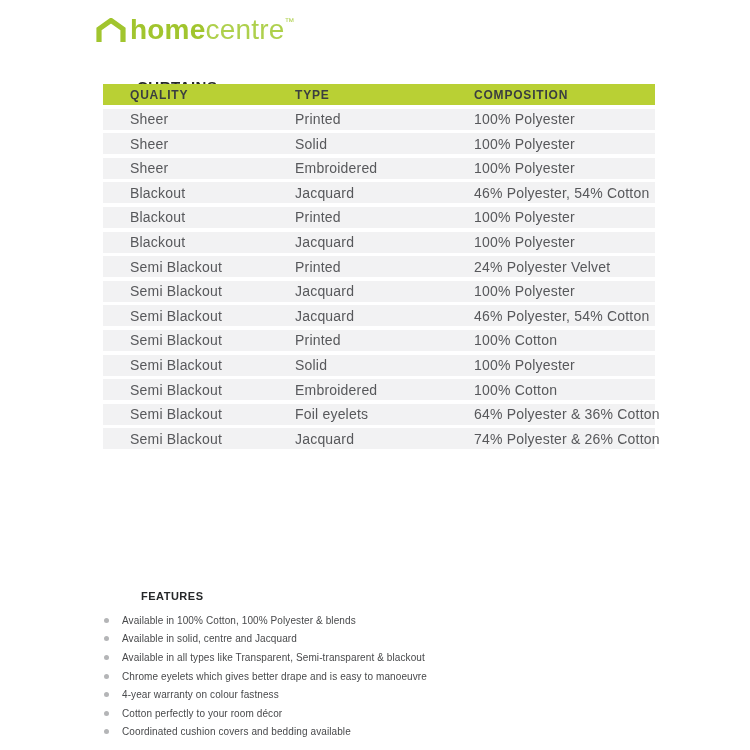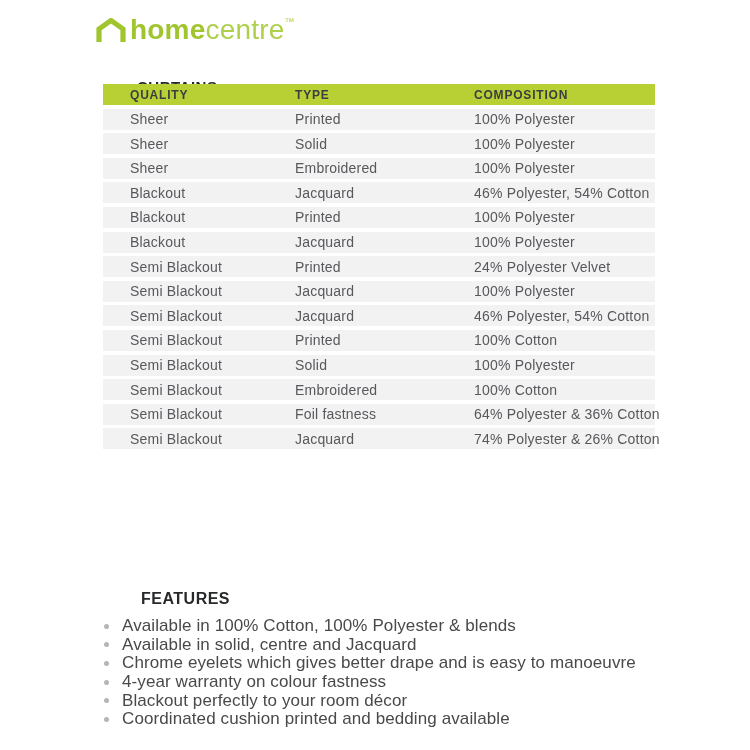--- a/index.html
+++ b/index.html
@@ -61,29 +61,29 @@
   .thead .tcell{
     font-weight:700;
     font-size:12px;
     letter-spacing:0.8px;
     color:var(--header-text);
   }
   
   .features{position:absolute;left:95px;top:590px;width:600px;}
   .features-title{
     margin:0 0 9px 26px;
-    font-size:16px;font-weight:700;letter-spacing:0.5px;
+    font-size:11px;font-weight:700;letter-spacing:0.5px;
     color:var(--heading-text);
     padding-left:20px;
   }
   .features-list{list-style:none;margin:0;padding:0;}
   .feature-item{
     display:flex;align-items:center;
     height:18.6px;
-    font-size:17px;
+    font-size:10px;
     color:var(--feature-text);
     letter-spacing:0.1px;
   }
   .bullet-dot{
     flex:none;
     width:5px;height:5px;border-radius:50%;
     background:var(--bullet-gray);
     margin-left:9px;margin-right:13px;
   }
 </style>
@@ -161,21 +161,21 @@
         <div class="tcell" title="">Solid</div>
         <div class="tcell" title="">100% Polyester</div>
       </div>
       <div class="trow">
         <div class="tcell" title="">Semi Blackout</div>
         <div class="tcell" title="">Embroidered</div>
         <div class="tcell" title="">100% Cotton</div>
       </div>
       <div class="trow">
         <div class="tcell" title="">Semi Blackout</div>
-        <div class="tcell" title="">Foil fastness</div>
+        <div class="tcell" title="">Foil eyelets</div>
         <div class="tcell" title="">64% Polyester &amp; 36% Cotton</div>
       </div>
       <div class="trow">
         <div class="tcell" title="">Semi Blackout</div>
         <div class="tcell" title="">Jacquard</div>
         <div class="tcell" title="">74% Polyester &amp; 26% Cotton</div>
       </div>
     </div>
 </div>
 
@@ -185,28 +185,32 @@
       <li class="feature-item">
         <span class="bullet-dot"></span>
         <span>Available in 100% Cotton, 100% Polyester &amp; blends</span>
       </li>
       <li class="feature-item">
         <span class="bullet-dot"></span>
         <span>Available in solid, centre and Jacquard</span>
       </li>
       <li class="feature-item">
         <span class="bullet-dot"></span>
+        <span>Available in all types like Transparent, Semi-transparent &amp; blackout</span>
+      </li>
+      <li class="feature-item">
+        <span class="bullet-dot"></span>
         <span>Chrome eyelets which gives better drape and is easy to manoeuvre</span>
       </li>
       <li class="feature-item">
         <span class="bullet-dot"></span>
         <span>4-year warranty on colour fastness</span>
       </li>
       <li class="feature-item">
         <span class="bullet-dot"></span>
-        <span>Blackout perfectly to your room décor</span>
-      </li>
-      <li class="feature-item">
-        <span class="bullet-dot"></span>
-        <span>Coordinated cushion printed and bedding available</span>
+        <span>Cotton perfectly to your room décor</span>
+      </li>
+      <li class="feature-item">
+        <span class="bullet-dot"></span>
+        <span>Coordinated cushion covers and bedding available</span>
       </li>
     </ul>
 </section>
 
 </body></html>

